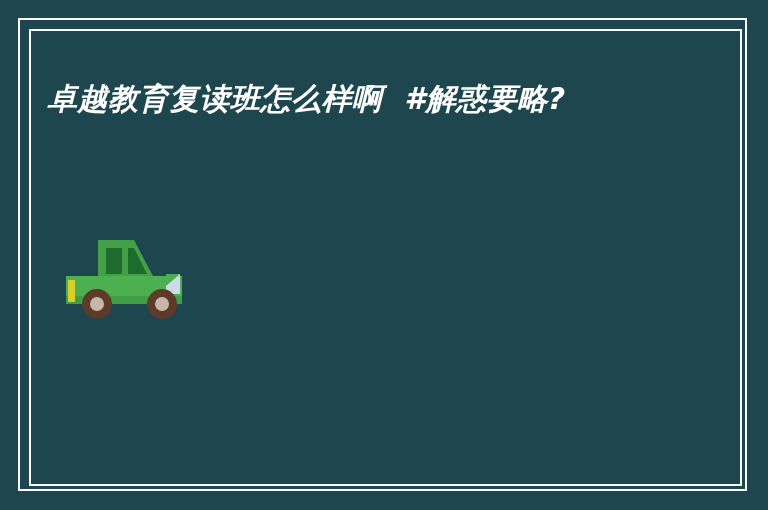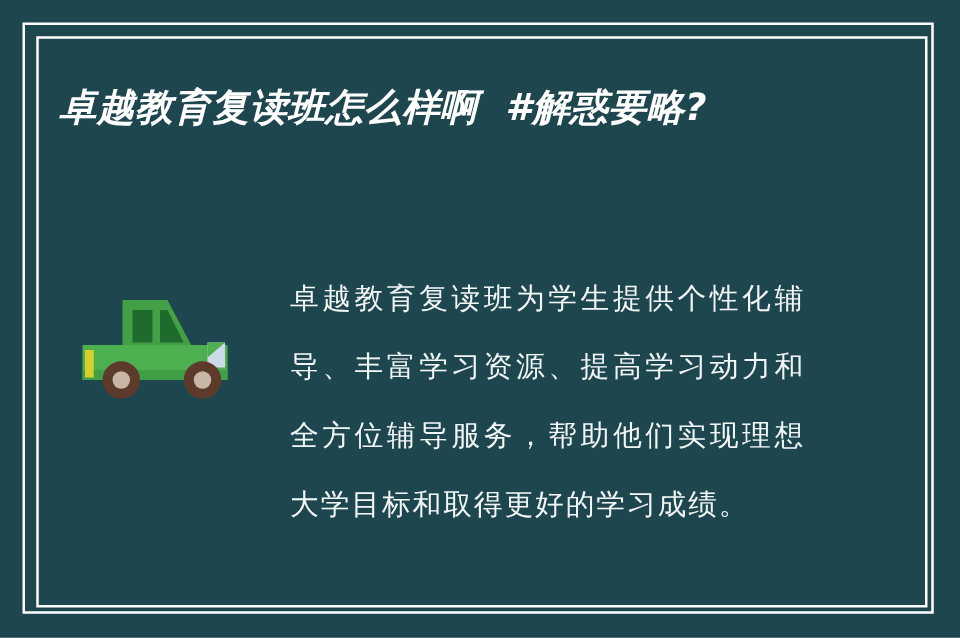--- a/index.html
+++ b/index.html
@@ -40,21 +40,21 @@
     height: 457px;
     border: 2px solid #ffffff;
     box-sizing: border-box;
     pointer-events: none;
   }
 
   
   .headline {
     position: absolute;
     left: 47px;
-    top: 62px;
+    top: 74px;
     width: 640px;
     color: #ffffff;
     font-family: "DejaVu Sans", "Liberation Sans", sans-serif;
     font-size: 30px;
     font-weight: bold;
     font-style: italic;
     line-height: 50px;
     letter-spacing: 0.5px;
     white-space: pre-wrap;
   }
@@ -113,17 +113,14 @@
 
       <rect x="6" y="48" width="7" height="22" fill="#d9cf2a"></rect>
 
       <circle cx="35" cy="72" r="15" fill="#5d3a2a"></circle>
       <circle cx="35" cy="72" r="7" fill="#c8b6a6"></circle>
       <circle cx="100" cy="72" r="15" fill="#5d3a2a"></circle>
       <circle cx="100" cy="72" r="7" fill="#c8b6a6"></circle>
     </svg>
   </div>
 
-  <div class="body-block">
-    <div class="body-text">卓越教育复读班为学生提供个性化辅导、丰富学习资源、提高学习动力和全方位辅导服务，帮助他们实现理想大学目标和取得更好的学习成绩。</div>
-  </div>
 
 </div>
 
 </body></html>

